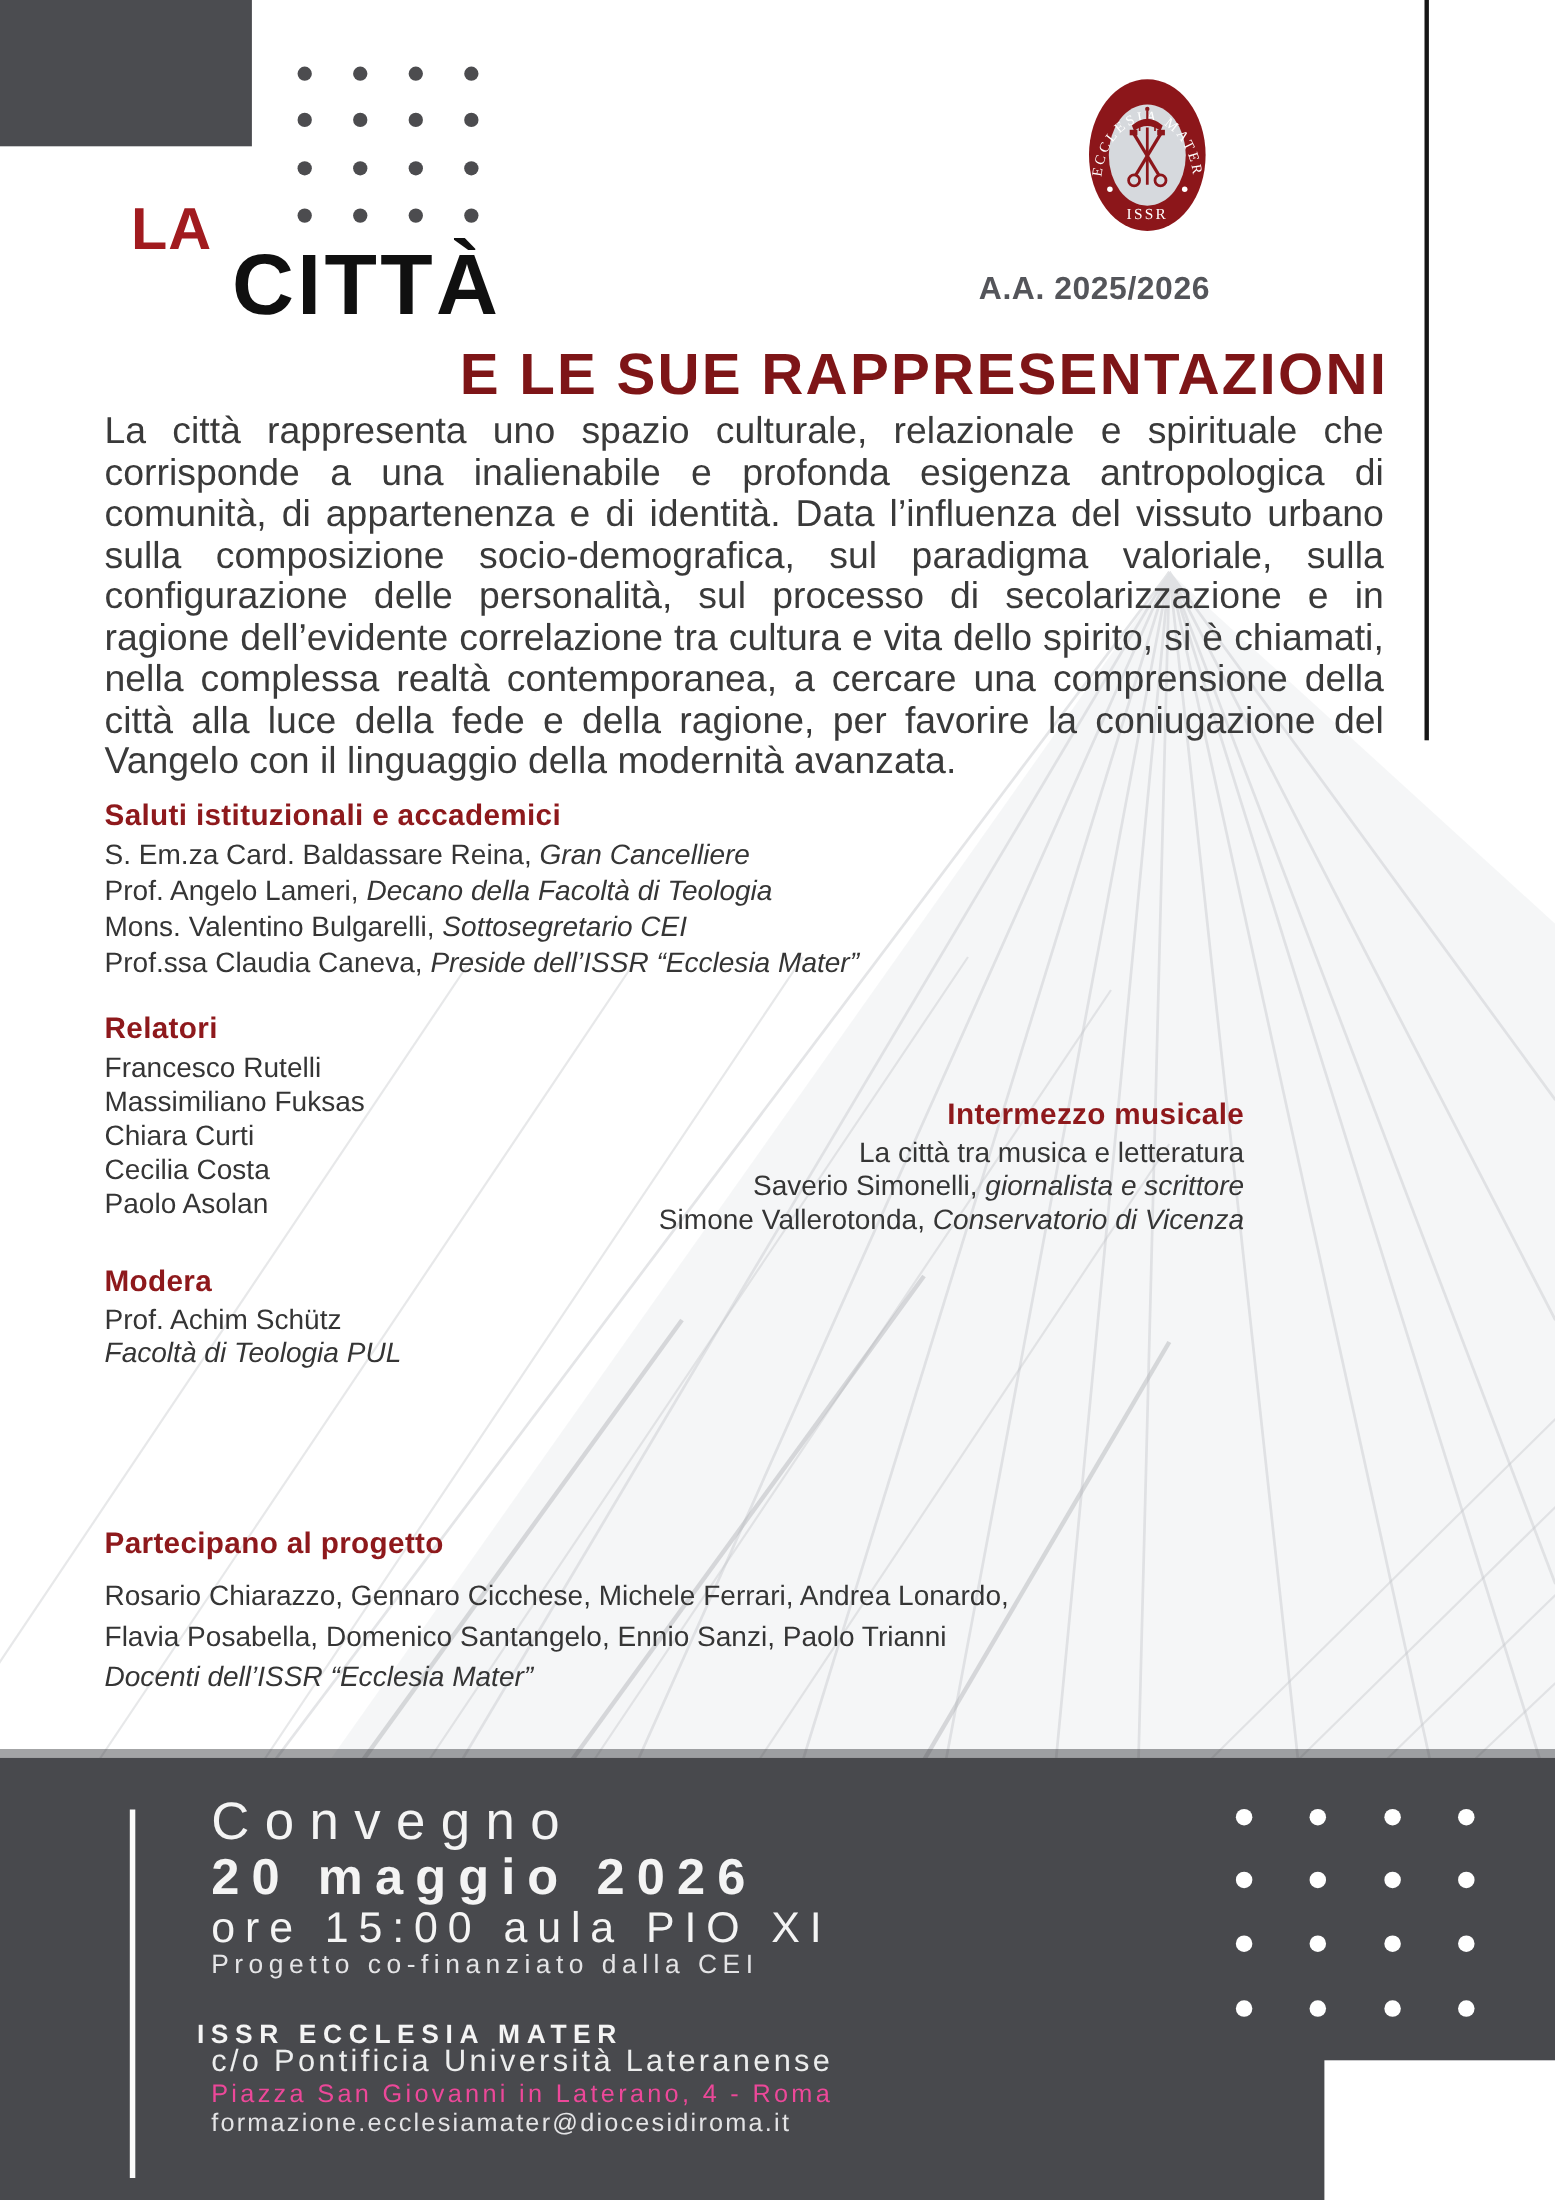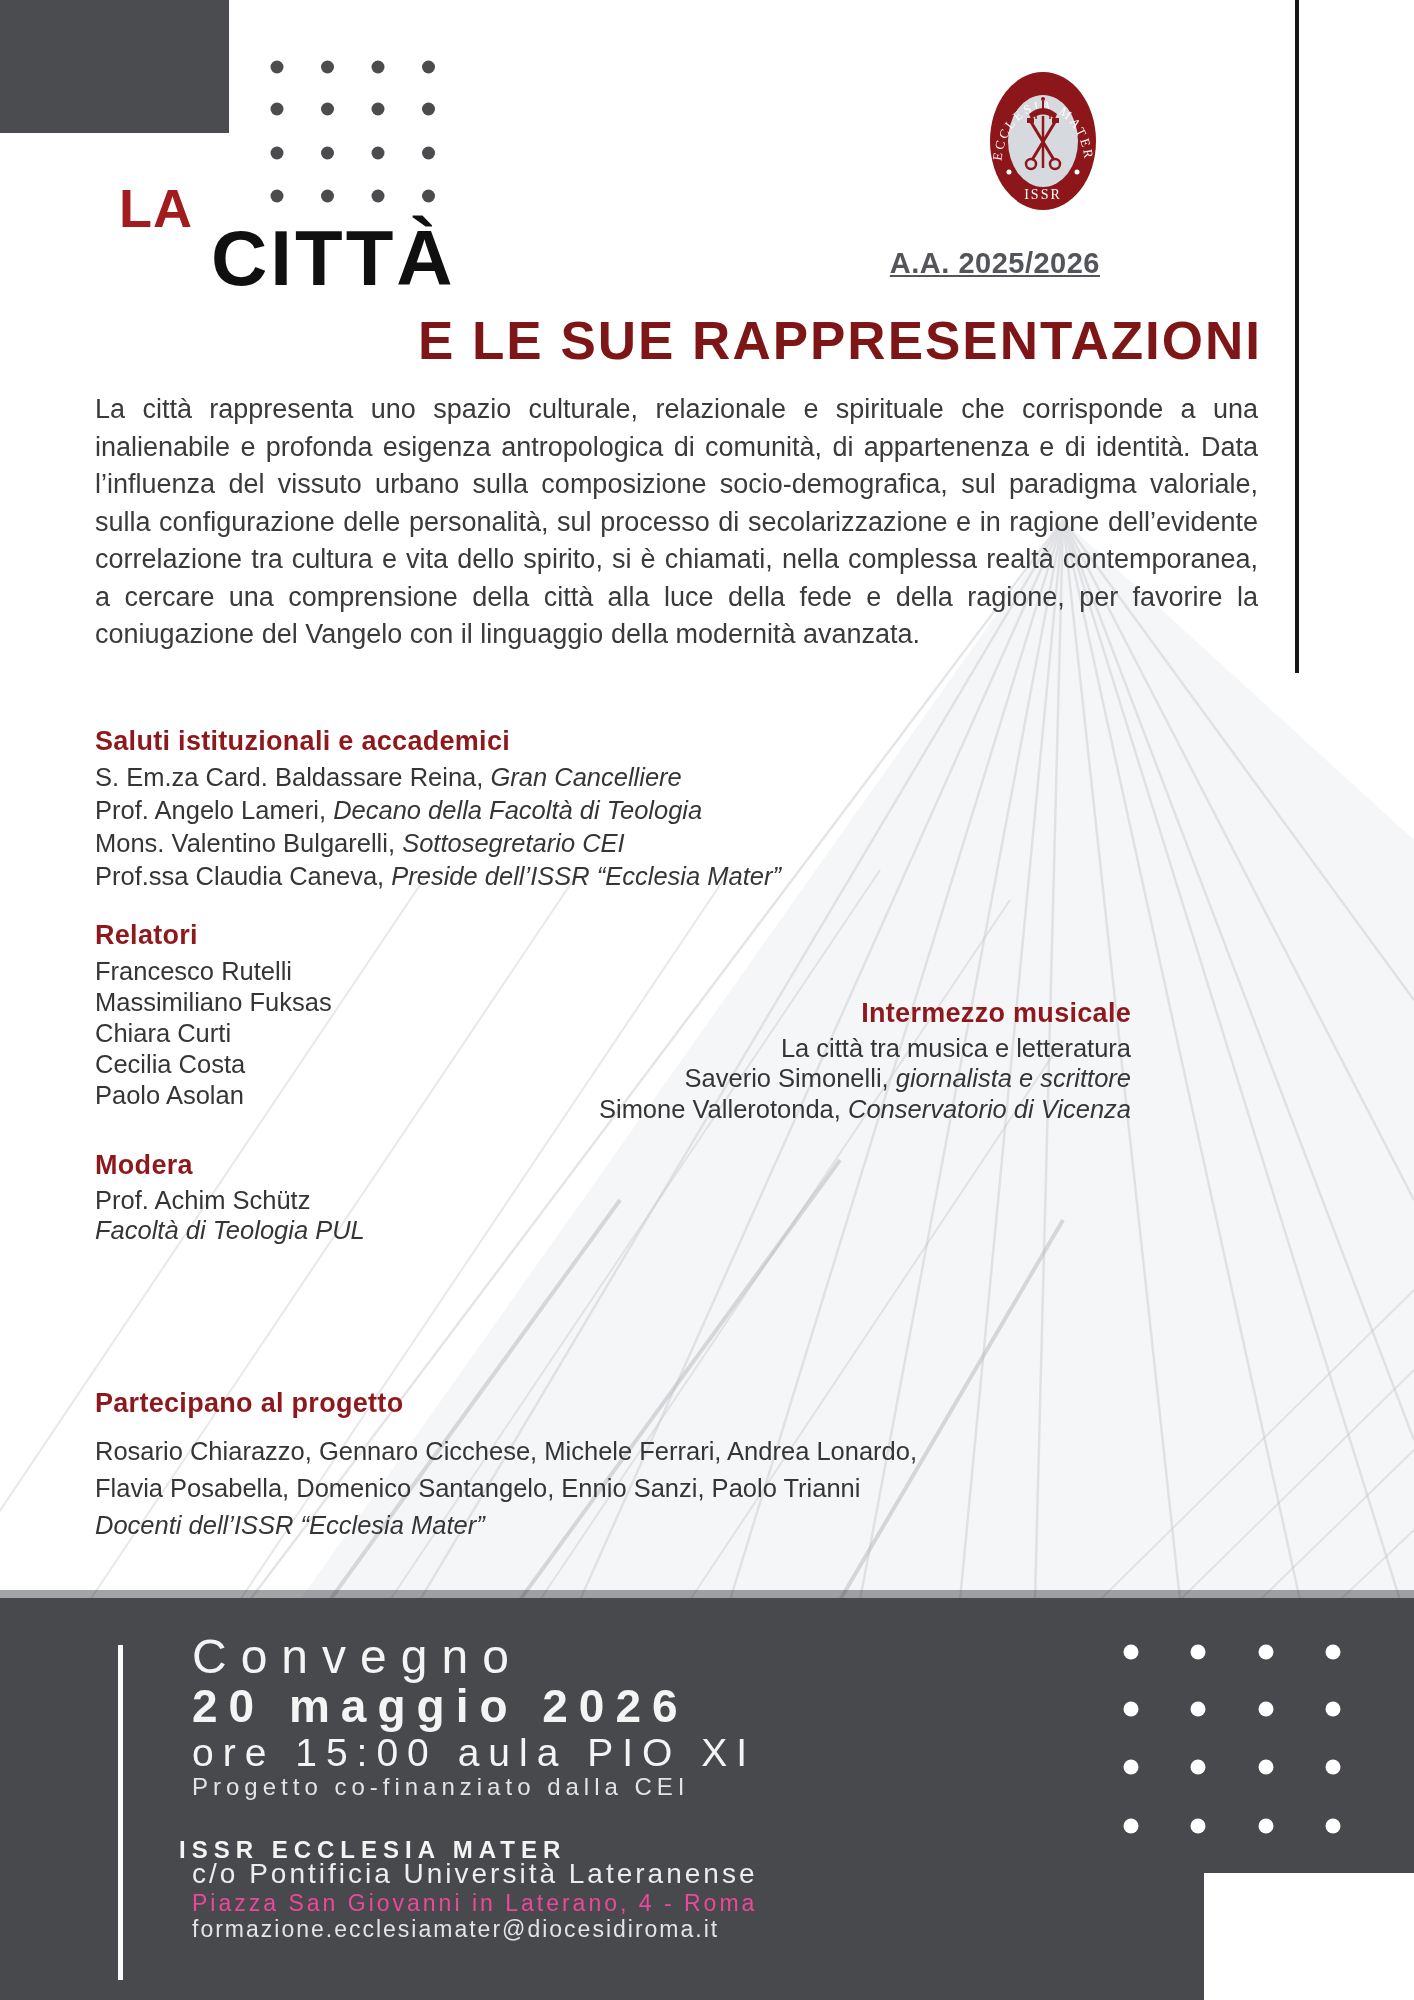--- a/index.html
+++ b/index.html
@@ -6,25 +6,25 @@
   #page{
     position:relative;width:1414px;height:2000px;margin:0 auto;
     background:#ffffff;overflow:hidden;
     font-family:"Liberation Sans", sans-serif;color:#3b3b3b;
   }
   .abs{position:absolute;}
   
   .corner-square{left:0;top:0;width:229px;height:133px;background:#4b4c50;}
   .word-la{left:119px;top:181px;font-size:54px;line-height:54px;font-weight:bold;color:#a11b1f;letter-spacing:1px;}
   .word-citta{left:211px;top:219px;font-size:78px;line-height:78px;font-weight:bold;color:#101010;letter-spacing:3px;}
-  .aa-year{left:860px;top:247px;width:240px;text-align:right;font-size:29px;font-weight:bold;color:#54555a;letter-spacing:0.5px;text-decoration:underline;}
+  .aa-year{left:860px;top:247px;width:240px;text-align:right;font-size:29px;font-weight:bold;color:#54555a;letter-spacing:0.5px;}
   .vline{left:1295px;top:0;width:4px;height:673px;background:#161616;}
   .main-title{left:99px;top:313px;width:1163px;text-align:right;font-size:53px;line-height:56px;font-weight:bold;color:#7e1517;letter-spacing:2px;}
   
-  .intro{left:95px;top:391px;width:1163px;text-align:justify;font-size:27px;line-height:37.5px;color:#3a3a3a;}
+  .intro{left:95px;top:374px;width:1163px;text-align:justify;font-size:34px;line-height:37.5px;color:#3a3a3a;}
   
   .sec-h{font-size:27px;font-weight:bold;color:#8e191c;letter-spacing:0.3px;}
   .sec-line{font-size:25.5px;color:#353535;}
   .i{font-style:italic;}
   .left-col{left:95px;width:1180px;}
   .lh33 div{line-height:33px;}
   .lh31 div{line-height:31px;}
   .right-col{left:500px;width:631px;text-align:right;}
   .right-col div{line-height:30.5px;}
   

